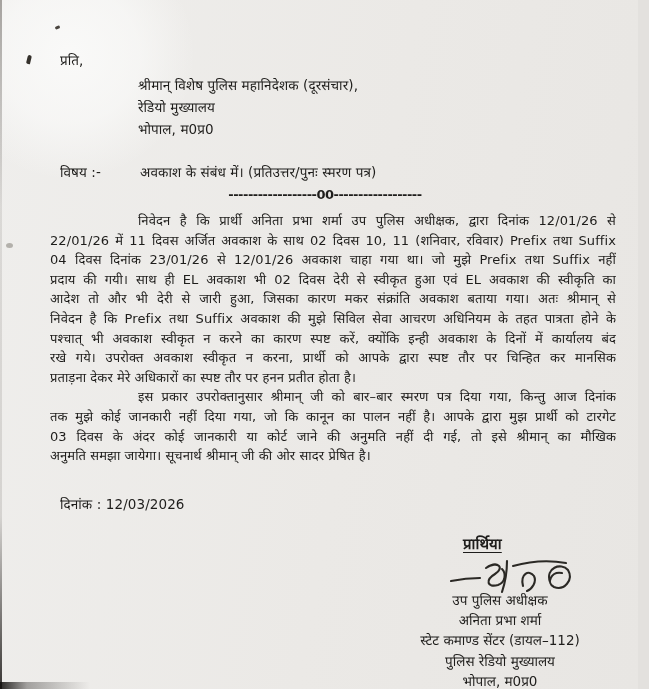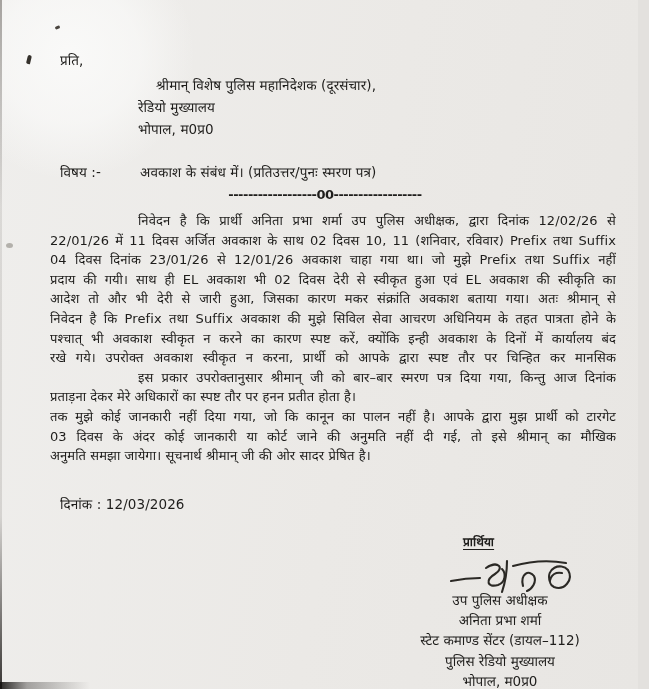--- a/index.html
+++ b/index.html
@@ -35,36 +35,36 @@
     position:absolute;left:27px;top:55px;width:4px;height:9px;border-radius:3px 3px 1px 2px;
     background:#35312c;transform:rotate(14deg);
   }
   .smudge{
     position:absolute;left:6px;top:243px;width:7px;height:5px;border-radius:50%;
     background:rgba(90,84,76,.4);
   }
   
   .hline{position:absolute;font-size:13.5px;font-weight:500;letter-spacing:.1px;white-space:nowrap;}
   .to-label{left:60px;top:51px;}
-  .recipient1{left:138px;top:76px;margin-left:18px;}
+  .recipient1{left:138px;top:76px;}
   .recipient2{left:138px;top:98px;}
   .recipient3{left:138px;top:120px;}
   .subject-label{left:60px;top:163px;}
   .subject-text{left:140px;top:163px;}
   .divider{left:216px;top:187px;width:218px;text-align:center;font-weight:700;letter-spacing:-.5px;font-size:13px;}
   .body-block{position:absolute;left:50px;top:211px;width:566px;}
   .bline{
     height:19.6px;line-height:19.6px;font-size:13px;font-weight:500;
     white-space:nowrap;overflow:hidden;
     text-align:justify;text-align-last:justify;letter-spacing:.1px;
   }
   .bline.indent{padding-left:88px;}
   .bline.endline{text-align-last:left;}
   .date-line{left:60px;top:495px;}
-  .applicant-label{left:463px;top:533px;font-weight:700;text-decoration:underline;text-underline-offset:3px;font-size:12px;}
+  .applicant-label{left:463px;top:533px;font-weight:700;text-decoration:underline;text-underline-offset:3px;font-size:15px;}
   .sig-svg{position:absolute;left:449px;top:555px;}
   .sig-block{position:absolute;left:380px;top:590px;width:240px;text-align:center;}
   .sig-block div{font-size:13.5px;font-weight:500;line-height:20.2px;white-space:nowrap;}
 </style>
 </head>
 <body>
 
 <div class="page">
 
   <div class="patch-topleft"></div>
@@ -79,30 +79,30 @@
   <div class="hline recipient1">श्रीमान् विशेष पुलिस महानिदेशक (दूरसंचार),</div>
   <div class="hline recipient2">रेडियो मुख्यालय</div>
   <div class="hline recipient3">भोपाल, म0प्र0</div>
 
   <div class="hline subject-label">विषय :-</div>
   <div class="hline subject-text">अवकाश के संबंध में। (प्रतिउत्तर/पुनः स्मरण पत्र)</div>
 
   <div class="hline divider">------------------00------------------</div>
 
   <div class="body-block">
-    <div class="bline indent">निवेदन है कि प्रार्थी अनिता प्रभा शर्मा उप पुलिस अधीक्षक, द्वारा दिनांक 12/02/26 से</div>
+    <div class="bline indent">निवेदन है कि प्रार्थी अनिता प्रभा शर्मा उप पुलिस अधीक्षक, द्वारा दिनांक 12/01/26 से</div>
     <div class="bline">22/01/26 में 11 दिवस अर्जित अवकाश के साथ 02 दिवस 10, 11 (शनिवार, रविवार) Prefix तथा Suffix</div>
     <div class="bline">04 दिवस दिनांक 23/01/26 से 12/01/26 अवकाश चाहा गया था। जो मुझे Prefix तथा Suffix नहीं</div>
     <div class="bline">प्रदाय की गयी। साथ ही EL अवकाश भी 02 दिवस देरी से स्वीकृत हुआ एवं EL अवकाश की स्वीकृति का</div>
     <div class="bline">आदेश तो और भी देरी से जारी हुआ, जिसका कारण मकर संक्रांति अवकाश बताया गया। अतः श्रीमान् से</div>
     <div class="bline">निवेदन है कि Prefix तथा Suffix अवकाश की मुझे सिविल सेवा आचरण अधिनियम के तहत पात्रता होने के</div>
     <div class="bline">पश्चात् भी अवकाश स्वीकृत न करने का कारण स्पष्ट करें, क्योंकि इन्ही अवकाश के दिनों में कार्यालय बंद</div>
     <div class="bline">रखे गये। उपरोक्त अवकाश स्वीकृत न करना, प्रार्थी को आपके द्वारा स्पष्ट तौर पर चिन्हित कर मानसिक</div>
+    <div class="bline endline">प्रताड़ना देकर मेरे अधिकारों का स्पष्ट तौर पर हनन प्रतीत होता है।</div>
     <div class="bline indent">इस प्रकार उपरोक्तानुसार श्रीमान् जी को बार–बार स्मरण पत्र दिया गया, किन्तु आज दिनांक</div>
-    <div class="bline endline">प्रताड़ना देकर मेरे अधिकारों का स्पष्ट तौर पर हनन प्रतीत होता है।</div>
     <div class="bline">तक मुझे कोई जानकारी नहीं दिया गया, जो कि कानून का पालन नहीं है। आपके द्वारा मुझ प्रार्थी को टारगेट</div>
     <div class="bline">03 दिवस के अंदर कोई जानकारी या कोर्ट जाने की अनुमति नहीं दी गई, तो इसे श्रीमान् का मौखिक</div>
     <div class="bline endline">अनुमति समझा जायेगा। सूचनार्थ श्रीमान् जी की ओर सादर प्रेषित है।</div>
   </div>
 
   <div class="hline date-line">दिनांक : 12/03/2026</div>
 
   <div class="hline applicant-label">प्रार्थिया</div>
 
   <svg class="sig-svg" width="140" height="44" viewBox="0 0 140 44" fill="none">

